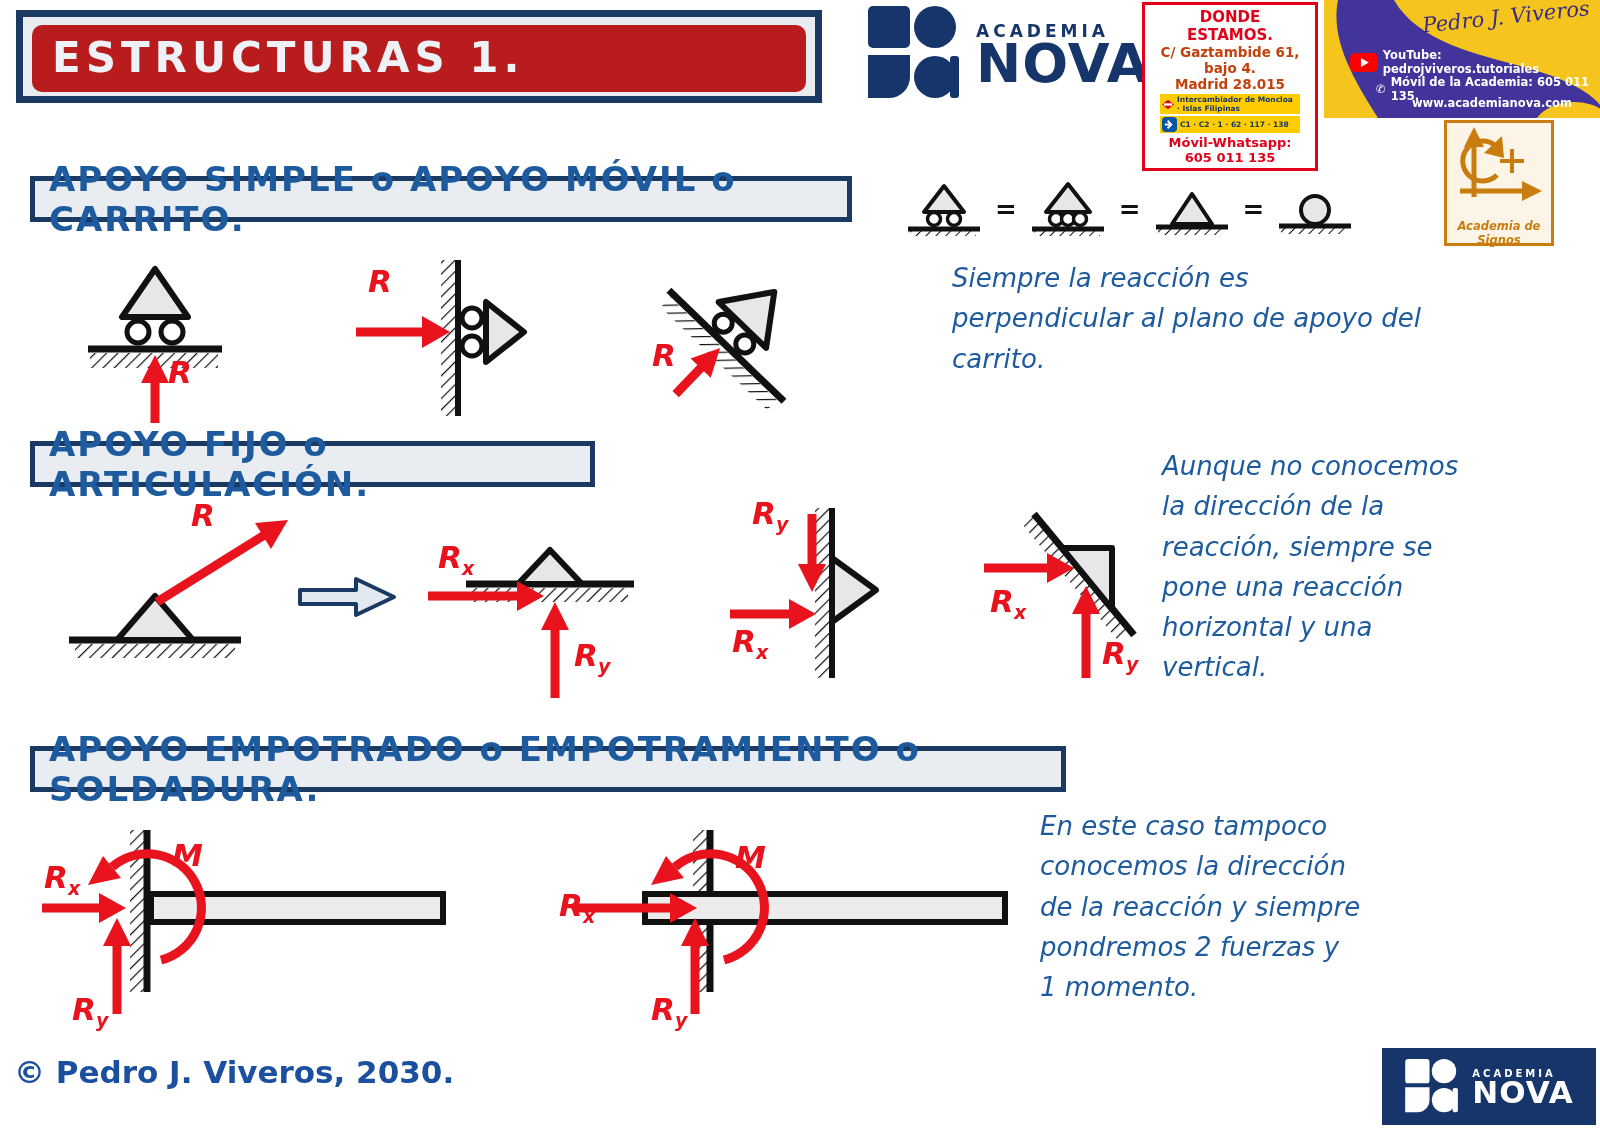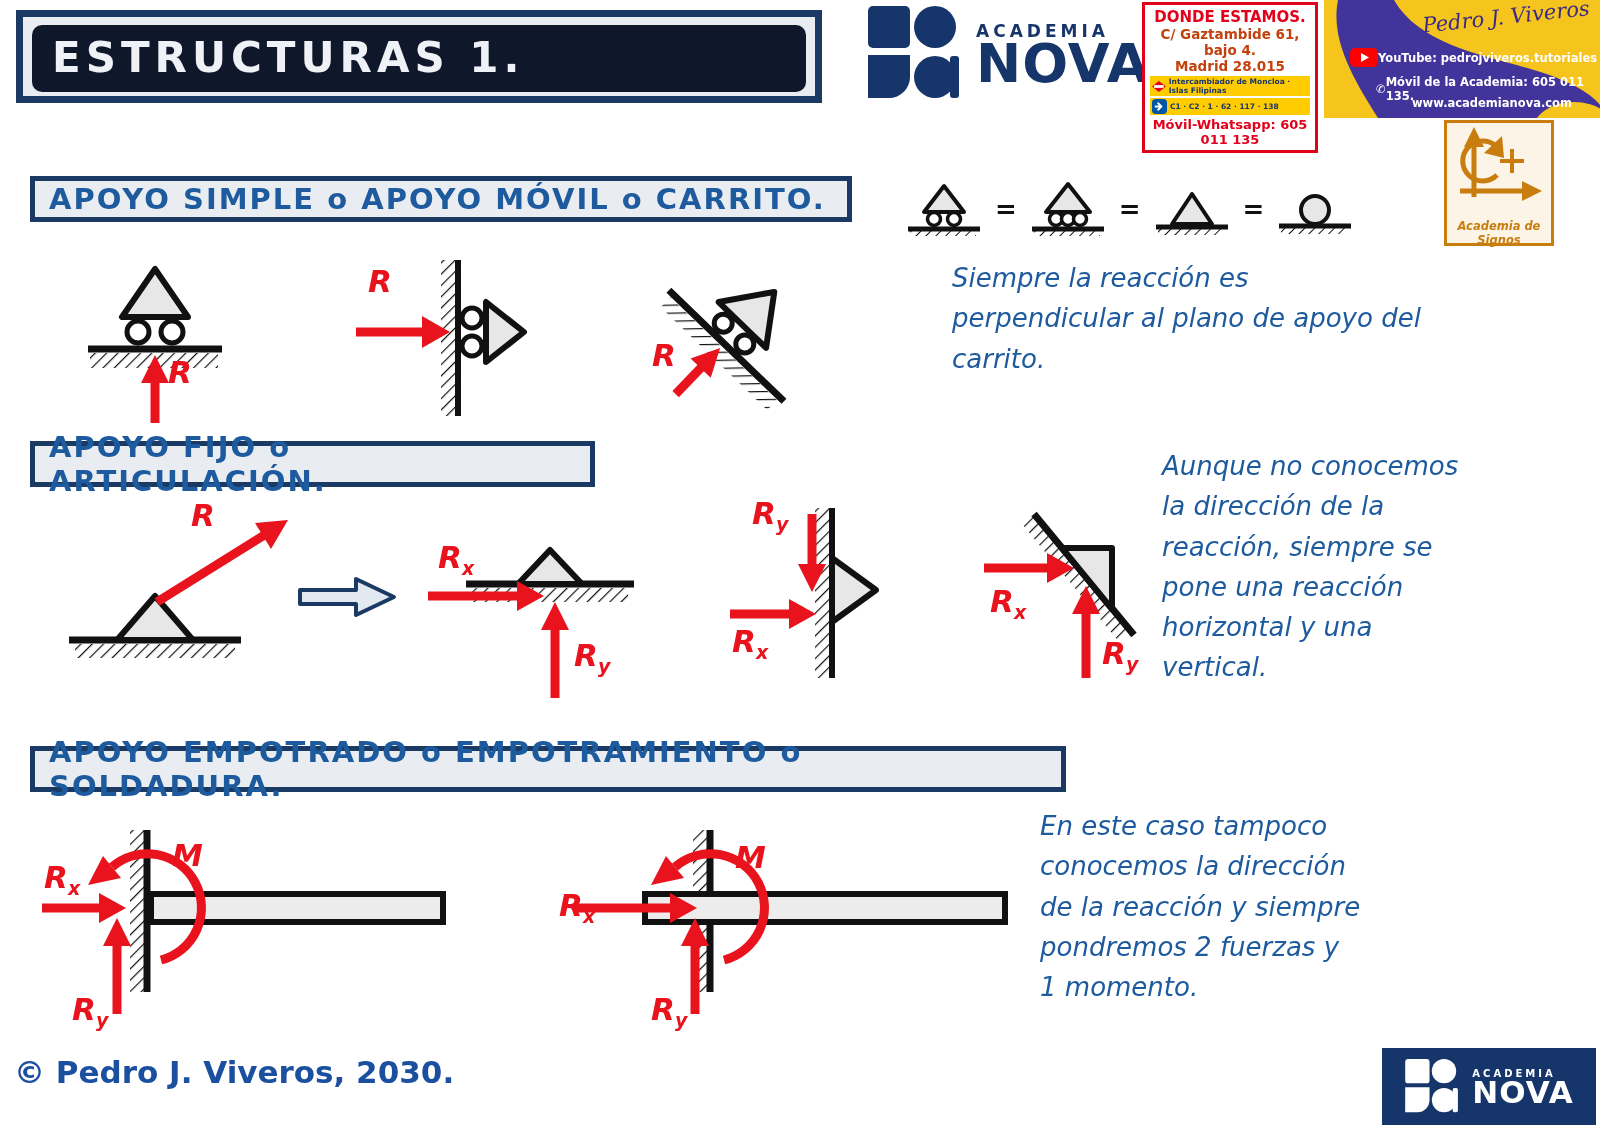--- a/index.html
+++ b/index.html
@@ -2,47 +2,47 @@
 <html><head>
 <meta charset="utf-8">
 <style>
   html,body{margin:0;padding:0;}
   body{width:1600px;height:1131px;position:relative;background:#fff;
        font-family:"DejaVu Sans",sans-serif;overflow:hidden;}
   .abs{position:absolute;}
 
   
   .title-block{left:16px;top:10px;width:792px;border:7px solid #1a3a64;background:#e9edf2;}
-  .title-dark{background:#0f172a;border-radius:10px;margin:8px 9px 4px 9px;padding:8px 20px 10px;
+  .title-dark{background:#b91c1c;border-radius:10px;margin:8px 9px 4px 9px;padding:8px 20px 10px;
               color:#eef1f5;font-size:42px;font-weight:bold;letter-spacing:5px;}
   .title-sub{color:#1d5a9e;font-size:26px;font-weight:bold;letter-spacing:4px;padding:5px 12px 9px;}
 
   
   .logo-top{left:866px;top:6px;display:flex;align-items:center;}
   .logo-text-academia{font-size:17px;letter-spacing:4px;color:#16356b;font-weight:bold;}
   .logo-text-nova{font-size:54px;font-weight:bold;color:#16356b;line-height:.85;letter-spacing:1px;}
   .where-box{left:1142px;top:2px;width:176px;border:3px solid #e2001a;background:#fff;
-             text-align:center;padding:3px 4px;box-sizing:border-box;}
+             text-align:center;padding:3px 14px;box-sizing:border-box;}
   .where-title{color:#e2001a;font-weight:bold;font-size:15px;}
   .where-line{color:#c2410c;font-weight:bold;font-size:13.5px;}
   .where-strip{background:#ffcc00;display:flex;align-items:center;gap:3px;margin:2px 1px;padding:1px 2px;}
   .where-strip span{font-size:7.5px;font-weight:bold;color:#16356b;text-align:left;}
   .where-whatsapp{color:#e2001a;font-weight:bold;font-size:13px;margin-top:2px;}
   .banner{left:1324px;top:0;width:276px;height:118px;background:#f5c51d;overflow:hidden;}
   .banner-signature{position:absolute;right:10px;top:6px;width:190px;text-align:right;
       font-family:"DejaVu Serif",serif;font-style:italic;font-size:21px;color:#3a2a85;transform:rotate(-6deg);}
-  .banner-row{position:absolute;color:#fff;font-size:11.5px;font-weight:bold;display:flex;align-items:center;}
+  .banner-row{position:absolute;color:#fff;font-size:11.5px;font-weight:bold;display:flex;align-items:center;gap:5px;}
   .banner-web{position:absolute;color:#fff;font-size:11.5px;font-weight:bold;}
   .criterio-box{left:1444px;top:120px;width:104px;height:120px;border:3px solid #c87d0e;
                 background:#fcf5e7;text-align:center;}
   .criterio-label{font-size:11.5px;color:#c87d0e;font-style:italic;font-weight:bold;margin-top:-2px;}
 
   
   .sec-header{background:#e9edf2;border:5px solid #1a3a64;color:#1d5a9e;font-weight:bold;
-              font-size:29px;letter-spacing:2px;display:flex;align-items:center;
+              font-size:34px;letter-spacing:2px;display:flex;align-items:center;
               padding:4px 14px;box-sizing:border-box;}
   .note{color:#1d5a9e;font-size:26px;font-style:italic;line-height:1.55;white-space:pre-line;}
 
   
   .lbl{position:absolute;color:#e8131d;font-weight:bold;font-style:italic;font-size:31px;line-height:1;}
   .lbl sub{font-size:19px;}
   .eq-row{left:902px;top:180px;display:flex;align-items:flex-end;gap:9px;}
   .eq-sign{font-size:26px;font-weight:bold;color:#111;padding-bottom:12px;}
 
   .copyright{left:14px;top:1054px;color:#1b4fa0;font-size:31px;font-weight:bold;}

